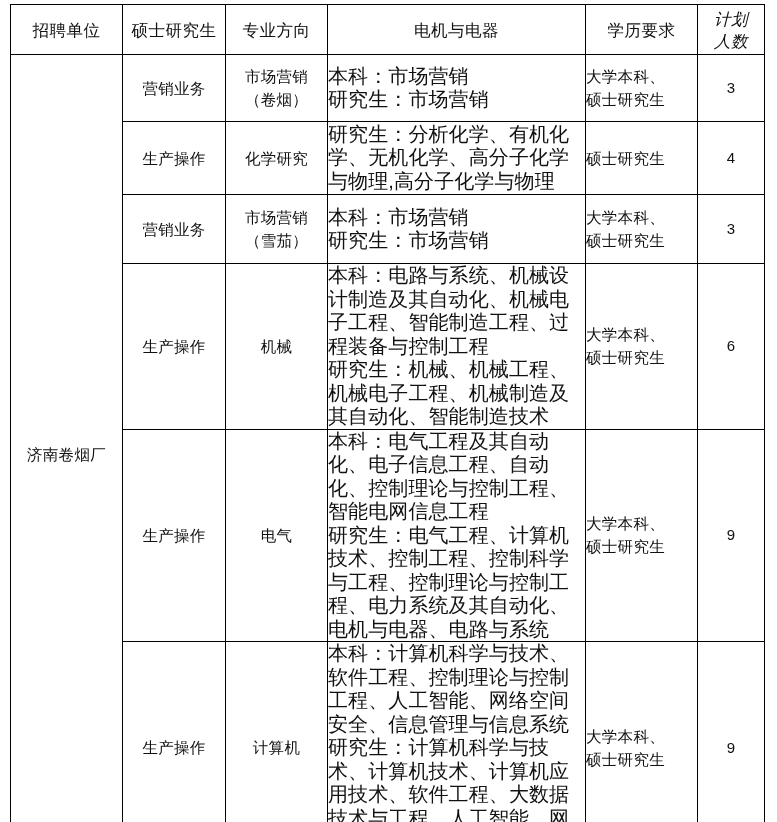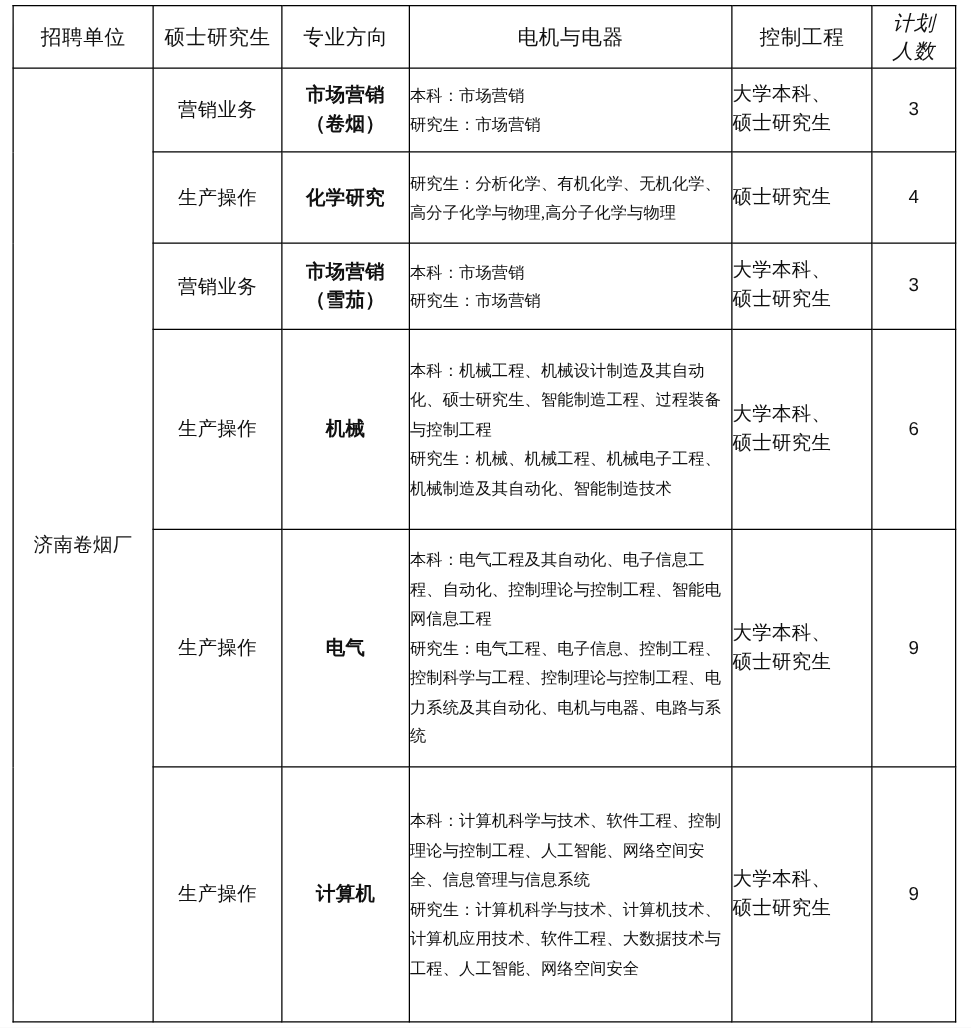--- a/index.html
+++ b/index.html
@@ -75,42 +75,40 @@
     line-height: 23px;
     letter-spacing: 0.3px;
   }
   .cell-num {
     text-align: center;
     font-size: 15px;
     line-height: 20px;
   }
   .cell-req {
     text-align: left;
-    font-size: 13px;
+    font-size: 20px;
     line-height: 23.5px;
     padding: 4px 6px 4px 8px;
     letter-spacing: 0.1px;
-    font-family: Liberation Serif, serif;
   }
   .cell-req .line {
     display: block;
     white-space: normal;
   }
   .cell-center .sub {
     display: block;
-    font-weight: bold;
   }
   .cell-edu {
     text-align: left;
     font-size: 15.5px;
     line-height: 23px;
     padding-left: 9px;
     letter-spacing: 0.3px;
   }
-  .cell-edu .sub { display: block; font-family: Liberation Mono, monospace; }
+  .cell-edu .sub { display: block; }
 
   
   tr.r-head  { height: 50px; }
   tr.r-1 { height: 67px; }
   tr.r-2 { height: 73px; }
   tr.r-3 { height: 69px; }
   tr.r-4 { height: 160px; }
   tr.r-5 { height: 190px; }
   tr.r-6 { height: 204px; }
 </style>
@@ -127,21 +125,21 @@
         <col class="c-req">
         <col class="c-edu">
         <col class="c-num">
       </colgroup>
       <thead>
         <tr class="r-head">
           <th class="hdr-cell">招聘单位</th>
           <th class="hdr-cell">硕士研究生</th>
           <th class="hdr-cell">专业方向</th>
           <th class="hdr-cell">电机与电器</th>
-          <th class="hdr-cell">控制工程</th>
+          <th class="hdr-cell">学历要求</th>
           <th class="hdr-cell">
             <span class="two-line">计划</span>
             <span class="two-line">人数</span>
           </th>
         </tr>
       </thead>
       <tbody>
 
         <tr class="r-1">
           <td class="cell-unit" rowspan="6">济南卷烟厂</td>
@@ -191,38 +189,38 @@
           </td>
           <td class="cell-num">3</td>
         </tr>
 
         <tr class="r-4">
           <td class="cell-center">生产操作</td>
           <td class="cell-center">
             <span class="sub">机械</span>
           </td>
           <td class="cell-req">
-            <span class="line">本科：机械工程、机械设计制造及其自动化、硕士研究生、智能制造工程、过程装备与控制工程</span>
+            <span class="line">本科：电路与系统、机械设计制造及其自动化、机械电子工程、智能制造工程、过程装备与控制工程</span>
             <span class="line">研究生：机械、机械工程、机械电子工程、机械制造及其自动化、智能制造技术</span>
           </td>
           <td class="cell-edu">
             <span class="sub">大学本科、</span>
             <span class="sub">硕士研究生</span>
           </td>
           <td class="cell-num">6</td>
         </tr>
 
         <tr class="r-5">
           <td class="cell-center">生产操作</td>
           <td class="cell-center">
             <span class="sub">电气</span>
           </td>
           <td class="cell-req">
             <span class="line">本科：电气工程及其自动化、电子信息工程、自动化、控制理论与控制工程、智能电网信息工程</span>
-            <span class="line">研究生：电气工程、电子信息、控制工程、控制科学与工程、控制理论与控制工程、电力系统及其自动化、电机与电器、电路与系统</span>
+            <span class="line">研究生：电气工程、计算机技术、控制工程、控制科学与工程、控制理论与控制工程、电力系统及其自动化、电机与电器、电路与系统</span>
           </td>
           <td class="cell-edu">
             <span class="sub">大学本科、</span>
             <span class="sub">硕士研究生</span>
           </td>
           <td class="cell-num">9</td>
         </tr>
 
         <tr class="r-6">
           <td class="cell-center">生产操作</td>

